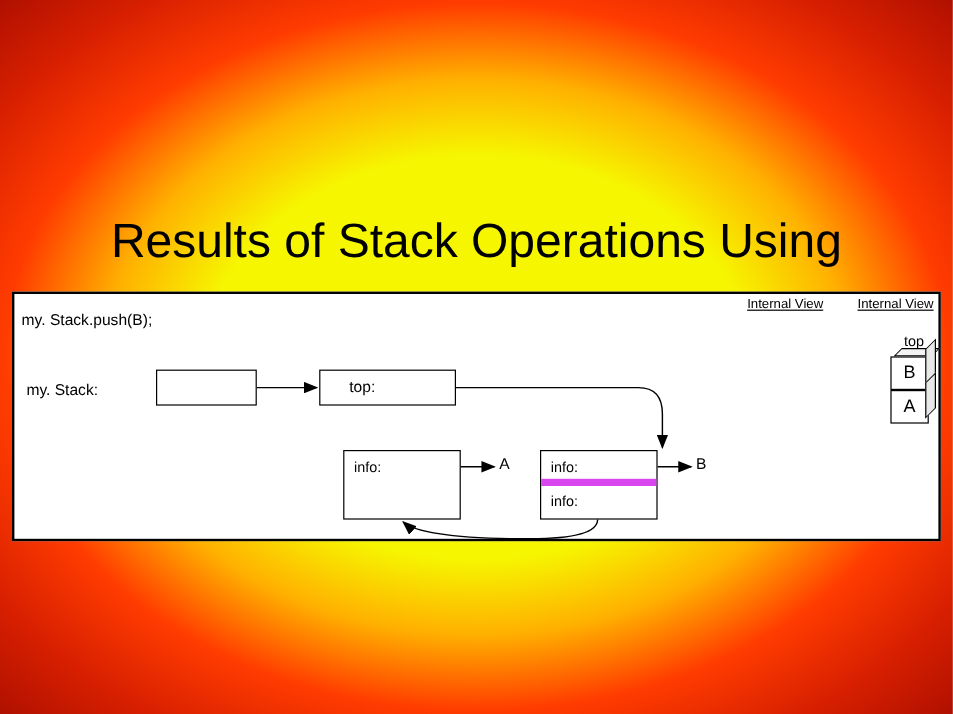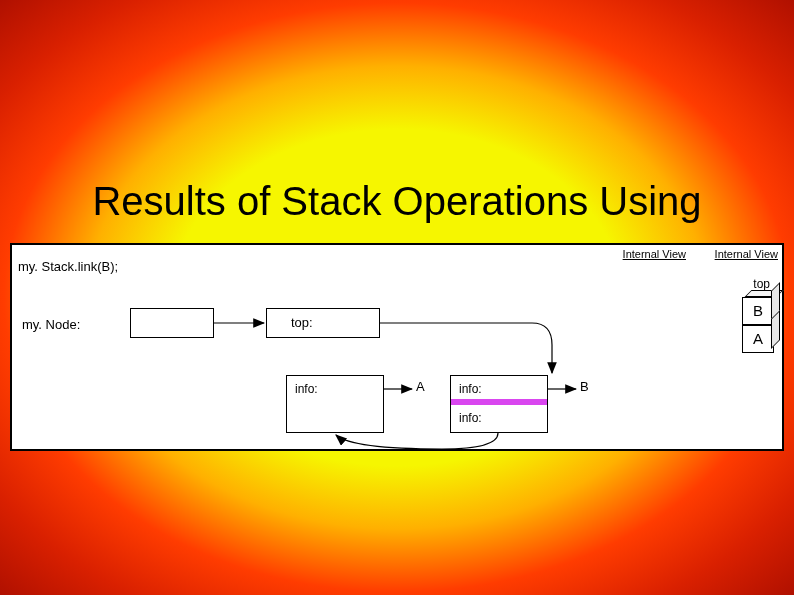--- a/index.html
+++ b/index.html
@@ -114,22 +114,22 @@
 </head>
 <body>
 
 <div class="title">
   <div class="title-line1">Results of Stack Operations Using</div>
 </div>
 
 <div class="panel">
   <div class="ivlabel">Internal View</div>
   <div class="avlabel">Internal View</div>
-  <div class="opcall">my. Stack.link(B);</div>
-  <div class="mystack-label">my. Node:</div>
+  <div class="opcall">my. Stack.push(B);</div>
+  <div class="mystack-label">my. Stack:</div>
 
   <div class="box mystack-box"></div>
   <div class="box top-box">
     <span>top:</span>
   </div>
 
   <div class="box nodeA">
     <div class="cell">info:</div>
   </div>
   <div class="valA">A</div>

